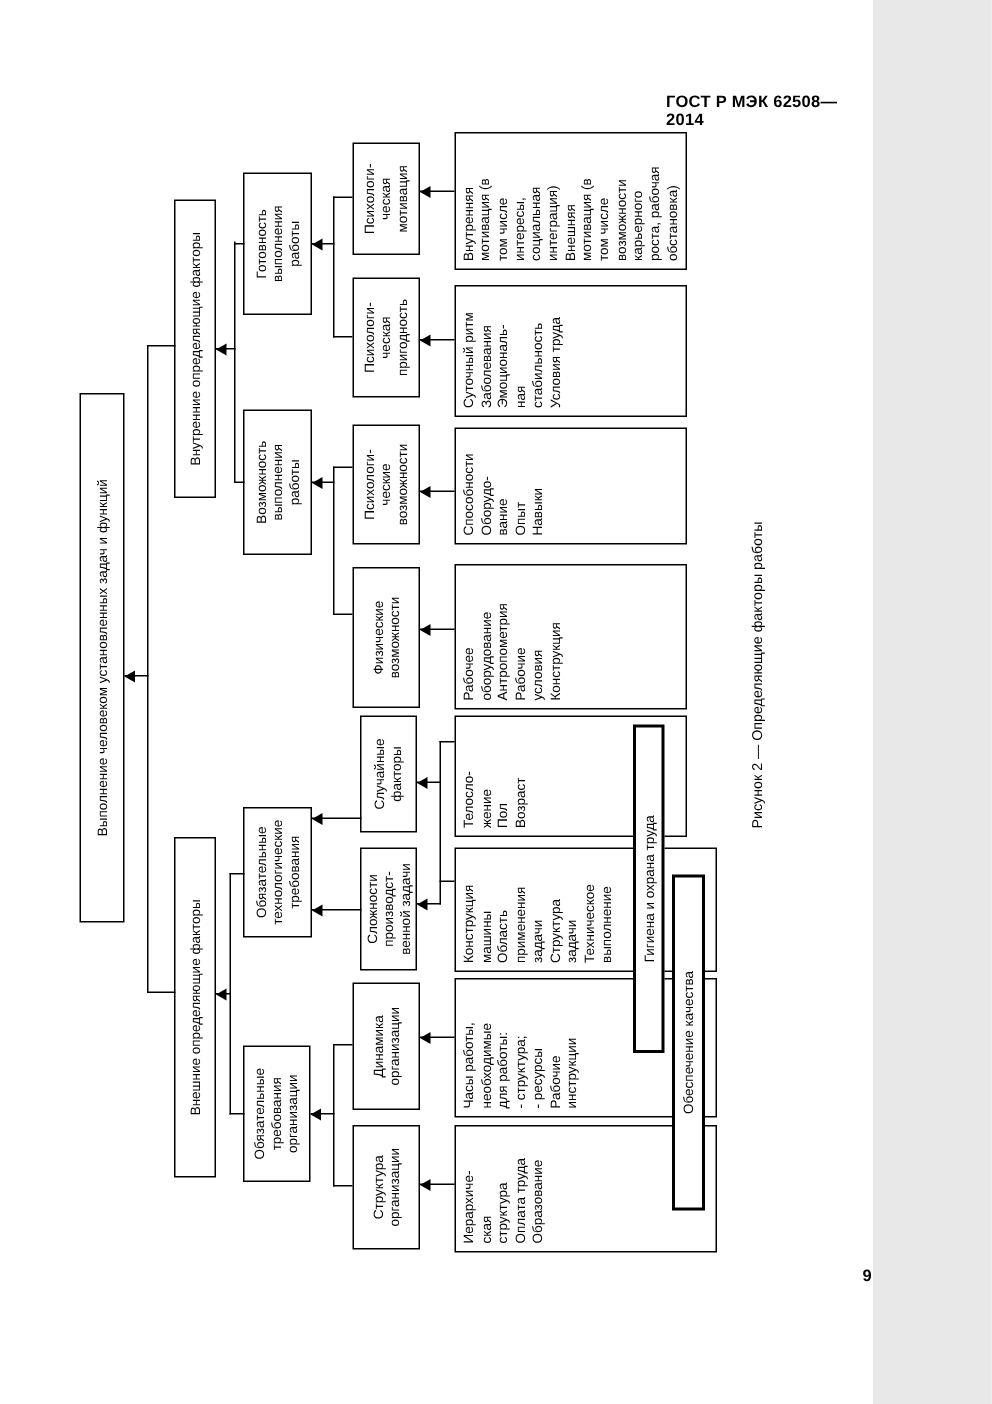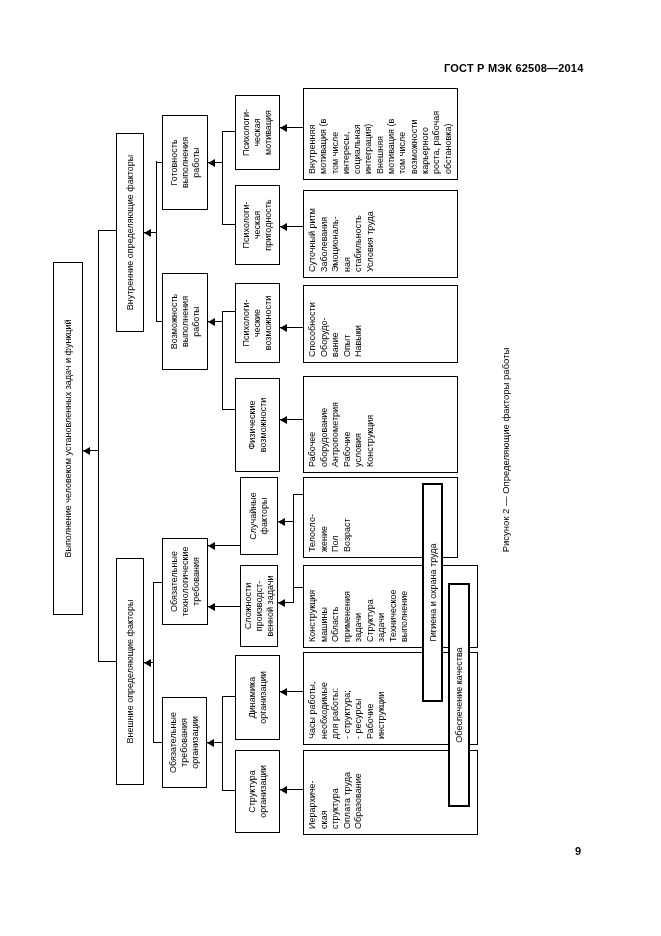--- a/index.html
+++ b/index.html
@@ -1,16 +1,16 @@
 <!DOCTYPE html>
 <html><head>
 <meta charset="utf-8">
 <style>
   html,body{margin:0;padding:0;background:#e8e8e8;}
-  .page{position:relative;width:661px;height:936px;background:#ffffff;
+  .page{position:relative;width:582px;height:936px;background:#ffffff;
         font-family:"Liberation Sans",sans-serif;color:#000;overflow:hidden;}
   .header{position:absolute;left:444px;top:62px;font-size:11px;font-weight:bold;letter-spacing:.2px;}
   .pagenum{position:absolute;left:570px;top:845px;width:16px;text-align:center;font-size:11px;font-weight:bold;}
   
   .diagram{position:absolute;left:50px;top:840px;width:760px;height:430px;
            transform:rotate(-90deg);transform-origin:0 0;}
   .caption{position:absolute;left:500px;top:565px;width:230px;height:14px;
            transform:rotate(-90deg);transform-origin:0 0;
            font-size:9.5px;text-align:center;white-space:nowrap;}
   .box{position:absolute;box-sizing:border-box;border:1px solid #000;background:#fff;

